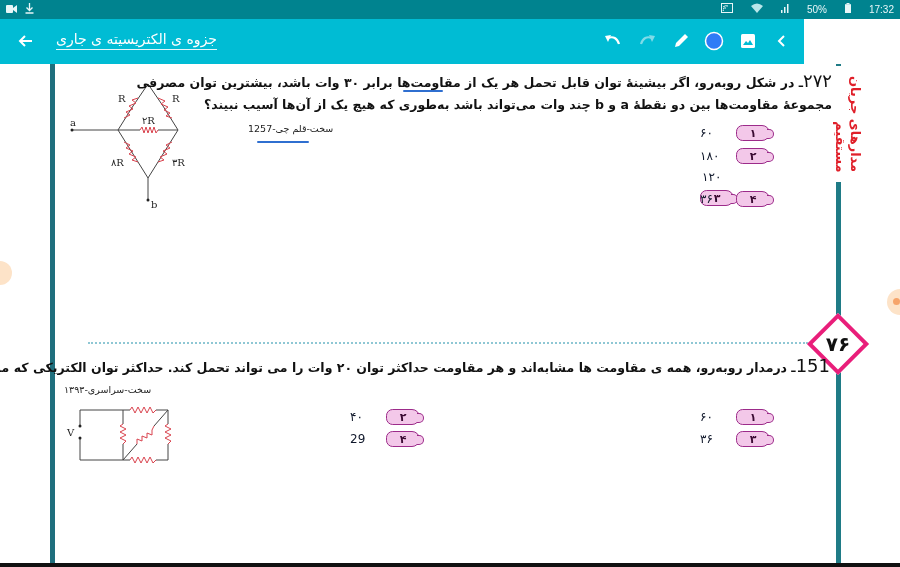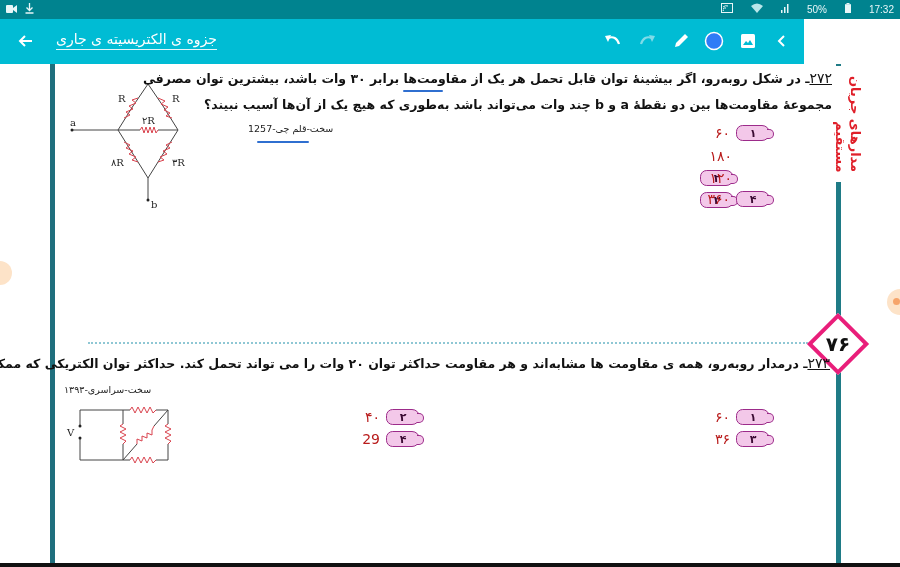--- a/index.html
+++ b/index.html
@@ -11,24 +11,24 @@
   .appbar .back { position: absolute; left: 16px; top: 12px; width: 20px; height: 20px; cursor: pointer; }
   .appbar .title { position: absolute; left: 56px; top: 12px; font-size: 14px; font-family: "DejaVu Sans", sans-serif; border-bottom: 1px solid #e0f7fa; padding-bottom: 2px; direction: rtl; }
   .tb-btn { position: absolute; top: 12px; width: 20px; height: 20px; display: flex; align-items: center; justify-content: center; cursor: pointer; }
   .page-num { position: absolute; left: 806px; top: 14px; font-size: 14px; font-family: "Liberation Sans", sans-serif; }
   .doc { position: absolute; left: 0; top: 64px; width: 900px; height: 503px; background: #ffffff; }
   .rail-left { position: absolute; left: 50px; top: 0; width: 5px; height: 503px; background: #1f6f7d; }
   .rail-right { position: absolute; left: 836px; top: 118px; width: 5px; height: 385px; background: #1f7b86; }
   .rail-right-top { position: absolute; left: 836px; top: 0; width: 5px; height: 2px; background: #1f7b86; }
   .side-label { position: absolute; left: 836px; top: 0px; width: 24px; height: 108px; color: #e0202a; font-size: 13px; writing-mode: vertical-rl; direction: rtl; font-weight: bold; display:flex; align-items:center; justify-content:center; }
   .q-text { position: absolute; direction: rtl; font-size: 12.5px; color: #111; font-weight: bold; white-space: nowrap; font-family: "DejaVu Sans", sans-serif; }
-  .q-num { font-size: 14px; font-weight: normal; letter-spacing: 1px; text-decoration: underline; }
+  .q-num { font-size: 18px; font-weight: normal; letter-spacing: 1px; }
   .tag { position: absolute; direction: rtl; font-size: 9.5px; color: #222; white-space: nowrap; }
   .opt { position: absolute; display: flex; align-items: center; gap: 6px; direction: ltr; }
-  .opt .val { font-size: 14px; color: #b91c1c; min-width: 30px; text-align: right; }
+  .opt .val { font-size: 12px; color: #0f172a; min-width: 30px; }
   .bubble { width: 34px; height: 16px; background: #f3c8e9; border: 1.5px solid #9c2b8a; border-radius: 10px 12px 12px 10px; display: flex; align-items: center; justify-content: center; font-size: 11px; font-weight: bold; color: #3b0b33; position: relative; }
   .bubble::after { content: ""; position: absolute; right: -5px; top: 3px; width: 6px; height: 8px; border: 1.5px solid #9c2b8a; border-left: none; border-radius: 0 6px 6px 0; background: #f3c8e9; }
   .dotted { position: absolute; left: 88px; top: 278px; width: 720px; border-top: 2px dotted #8fc7d4; }
   .diamond { position: absolute; left: 816px; top: 258px; width: 44px; height: 44px; border: 4px solid #e91e7a; transform: rotate(45deg); background: #fff; }
   .diamond-text { position: absolute; left: 816px; top: 264px; width: 44px; height: 32px; font-size: 20px; color: #111; font-weight: bold; text-align: center; line-height: 32px; }
   .underline-blue { position: absolute; height: 2px; background: #2f6fd0; border-radius: 1px; }
   .fab-right { position: absolute; left: 887px; top: 225px; width: 26px; height: 26px; border-radius: 50%; background: #fde3c8; }
   .fab-right::after { content:""; position:absolute; left:6px; top:9px; width:7px; height:7px; border-radius:50%; background:#f6a46a; }
   .fab-left { position: absolute; left: -12px; top: 197px; width: 24px; height: 24px; border-radius: 50%; background: #fde3c8; }
   .bottom-bar { position: absolute; left: 0; top: 563px; width: 900px; height: 4px; background: #111; }
@@ -180,39 +180,39 @@
   </div>
   <div class="underline-blue" style="left:403px; top:26px; width:40px;"></div>
   <div class="q-text" style="right:68px; top:33px;">مجموعهٔ مقاومت‌ها بین دو نقطهٔ a و b چند وات می‌تواند باشد به‌طوری که هیچ یک از آن‌ها آسیب نبیند؟</div>
   <div class="tag" style="left:248px; top:59px;">سخت-قلم چی-1257</div>
   <div class="underline-blue" style="left:257px; top:77px; width:52px;"></div>
 
   <div class="opt" style="left:700px; top:61px;">
     <span class="val">۶۰</span>
     <span class="bubble">۱</span>
   </div>
-  <div class="opt" style="left:700px; top:84px;flex-direction:column;">
+  <div class="opt" style="left:700px; top:84px;">
     <span class="val">۱۸۰</span>
     <span class="bubble">۲</span>
   </div>
   <div class="opt" style="left:700px; top:106px;flex-direction:column;">
     <span class="val">۱۲۰</span>
     <span class="bubble">۳</span>
   </div>
   <div class="opt" style="left:700px; top:127px;">
     <span class="val">۳۶۰</span>
     <span class="bubble">۴</span>
   </div>
 
   <div class="dotted"></div>
   <div class="diamond"></div>
   <div class="diamond-text">۷۶</div>
 
   <div class="q-text" style="right:70px; top:291px;">
-    <span class="q-num">۲۷۳</span><span>ـ </span><span>درمدار روبه‌رو، همه ی مقاومت ها مشابه‌اند و هر مقاومت حداکثر توان ۲۰ وات را می تواند تحمل کند. حداکثر توان الکتریکی که ممکن است در</span>
+    <span class="q-num">151</span><span>ـ </span><span>درمدار روبه‌رو، همه ی مقاومت ها مشابه‌اند و هر مقاومت حداکثر توان ۲۰ وات را می تواند تحمل کند. حداکثر توان الکتریکی که ممکن است در</span>
   </div>
   <div class="tag" style="left:64px; top:320px;">سخت-سراسری-۱۳۹۳</div>
 
   <svg style="position:absolute; left:64px; top:338px;" width="110" height="66" viewBox="0 0 110 66">
     <g stroke="#444" stroke-width="1" fill="none">
       <line x1="16" y1="8" x2="66" y2="8"></line>
       <line x1="92" y1="8" x2="104" y2="8"></line>
       <line x1="16" y1="8" x2="16" y2="24"></line>
       <line x1="16" y1="36" x2="16" y2="58"></line>
       <line x1="16" y1="58" x2="66" y2="58"></line>

